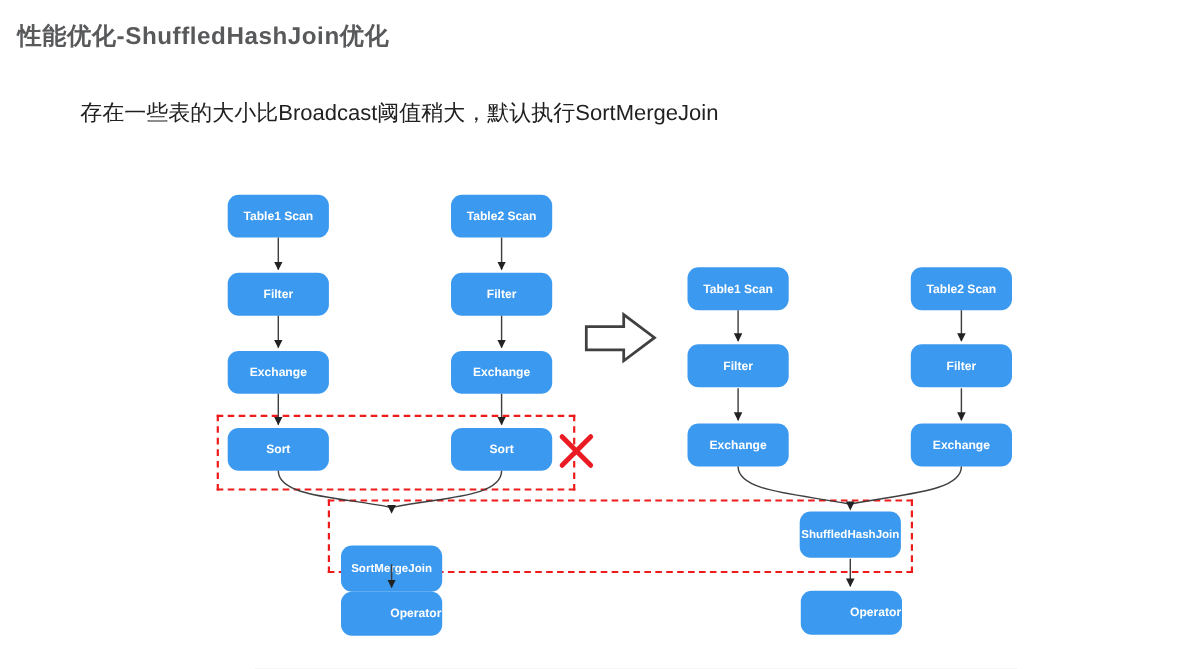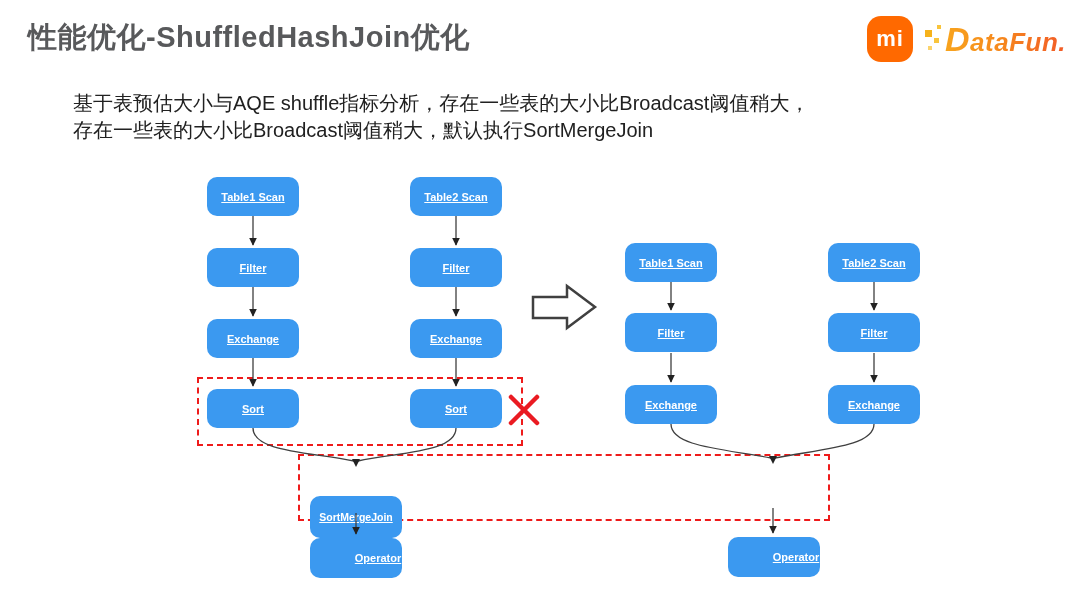--- a/index.html
+++ b/index.html
@@ -3,22 +3,22 @@
 <meta charset="utf-8">
 <style>
   html,body { margin:0; padding:0; background:#e8e8e8; }
   .slide {
     position:relative; width:1080px; height:608px; background:#ffffff;
     overflow:hidden; font-family:"Liberation Sans","DejaVu Sans",sans-serif;
     margin:0 auto;
   }
   
   .title {
-    position:absolute; left:28px; top:18px; margin:0;
-    font-size:29px; font-weight:bold; color:var(--title-gray);
+    position:absolute; left:16px; top:18px; margin:0;
+    font-size:22px; font-weight:bold; color:var(--title-gray);
     letter-spacing:0.5px; white-space:nowrap;
   }
   .logos { position:absolute; right:14px; top:16px; display:flex; align-items:center; gap:12px; }
   .mi-logo {
     width:46px; height:46px; border-radius:14px; background:var(--xiaomi-orange);
     display:flex; align-items:center; justify-content:center;
   }
   .mi-logo span { color:#fff; font-weight:bold; font-size:22px; letter-spacing:1px; }
   .datafun-logo { position:relative; display:flex; align-items:center; padding-left:20px; height:46px; }
   .df-dot { position:absolute; background:#F6B21B; }
@@ -33,53 +33,40 @@
     letter-spacing:0.5px;
   }
   .df-text::first-letter { font-size:34px; }
   
   .desc { position:absolute; left:73px; top:90px; font-size:20px; color:#212121; line-height:27px; }
   
   .node {
     position:absolute; width:92px; height:39px; box-sizing:border-box;
     background:var(--node-blue); border-radius:10px; color:#ffffff;
     font-weight:bold; font-size:11px; display:flex; align-items:center;
-    justify-content:center; white-space:nowrap;text-decoration:underline;
+    justify-content:center; white-space:nowrap;
   }
   .node.join { height:42px; font-size:10.5px; }
   .node.op { height:40px;padding-left:44px; }
   
   .hl-rect { position:absolute; box-sizing:border-box; border:2px dashed var(--highlight-red); }
   .rect-sort { left:197px; top:377px; width:326px; height:69px; }
   .rect-join { left:298px; top:454px; width:532px; height:67px; }
   
   .overlay { position:absolute; left:0; top:0; pointer-events:none; }
 </style>
 </head>
 <body>
 
 <div class="slide">
 
   <h1 class="title">性能优化-ShuffledHashJoin优化</h1>
 
-  <div class="logos">
-    <div class="mi-logo">
-      <span>mi</span>
-    </div>
-    <div class="datafun-logo">
-      <span class="df-dot d1"></span>
-      <span class="df-dot d2"></span>
-      <span class="df-dot d3"></span>
-      <span class="df-dot d4"></span>
-      <span class="df-text">DataFun.</span>
-    </div>
-  </div>
 
   <div class="desc">
-    <div>基于表预估大小与AQE shuffle指标分析，存在一些表的大小比Broadcast阈值稍大，</div>
     <div>存在一些表的大小比Broadcast阈值稍大，默认执行SortMergeJoin</div>
   </div>
 
   <div class="hl-rect rect-sort"></div>
   <div class="hl-rect rect-join"></div>
 
   <div class="node" style="left:207px;top:177px;">Table1 Scan</div>
   <div class="node" style="left:207px;top:248px;">Filter</div>
   <div class="node" style="left:207px;top:319px;">Exchange</div>
   <div class="node" style="left:207px;top:389px;">Sort</div>
@@ -89,20 +76,21 @@
   <div class="node" style="left:410px;top:389px;">Sort</div>
   <div class="node join" style="left:310px;top:471px;margin-top:25px;">SortMergeJoin</div>
   <div class="node op" style="left:310px;top:538px;">Operator</div>
 
   <div class="node" style="left:625px;top:243px;">Table1 Scan</div>
   <div class="node" style="left:625px;top:313px;">Filter</div>
   <div class="node" style="left:625px;top:385px;">Exchange</div>
   <div class="node" style="left:828px;top:243px;">Table2 Scan</div>
   <div class="node" style="left:828px;top:313px;">Filter</div>
   <div class="node" style="left:828px;top:385px;">Exchange</div>
+  <div class="node join" style="left:727px;top:465px;">ShuffledHashJoin</div>
   <div class="node op" style="left:728px;top:537px;">Operator</div>
 
   <svg class="overlay" width="1080" height="608" viewBox="0 0 1080 608">
     <defs>
       <marker id="ah" markerWidth="7" markerHeight="7" refX="5.5" refY="3" orient="auto">
         <path d="M0,0 L6,3 L0,6 Z" fill="#222"></path>
       </marker>
     </defs>
 
     <g stroke="#3f3f3f" stroke-width="1.3" fill="none">

